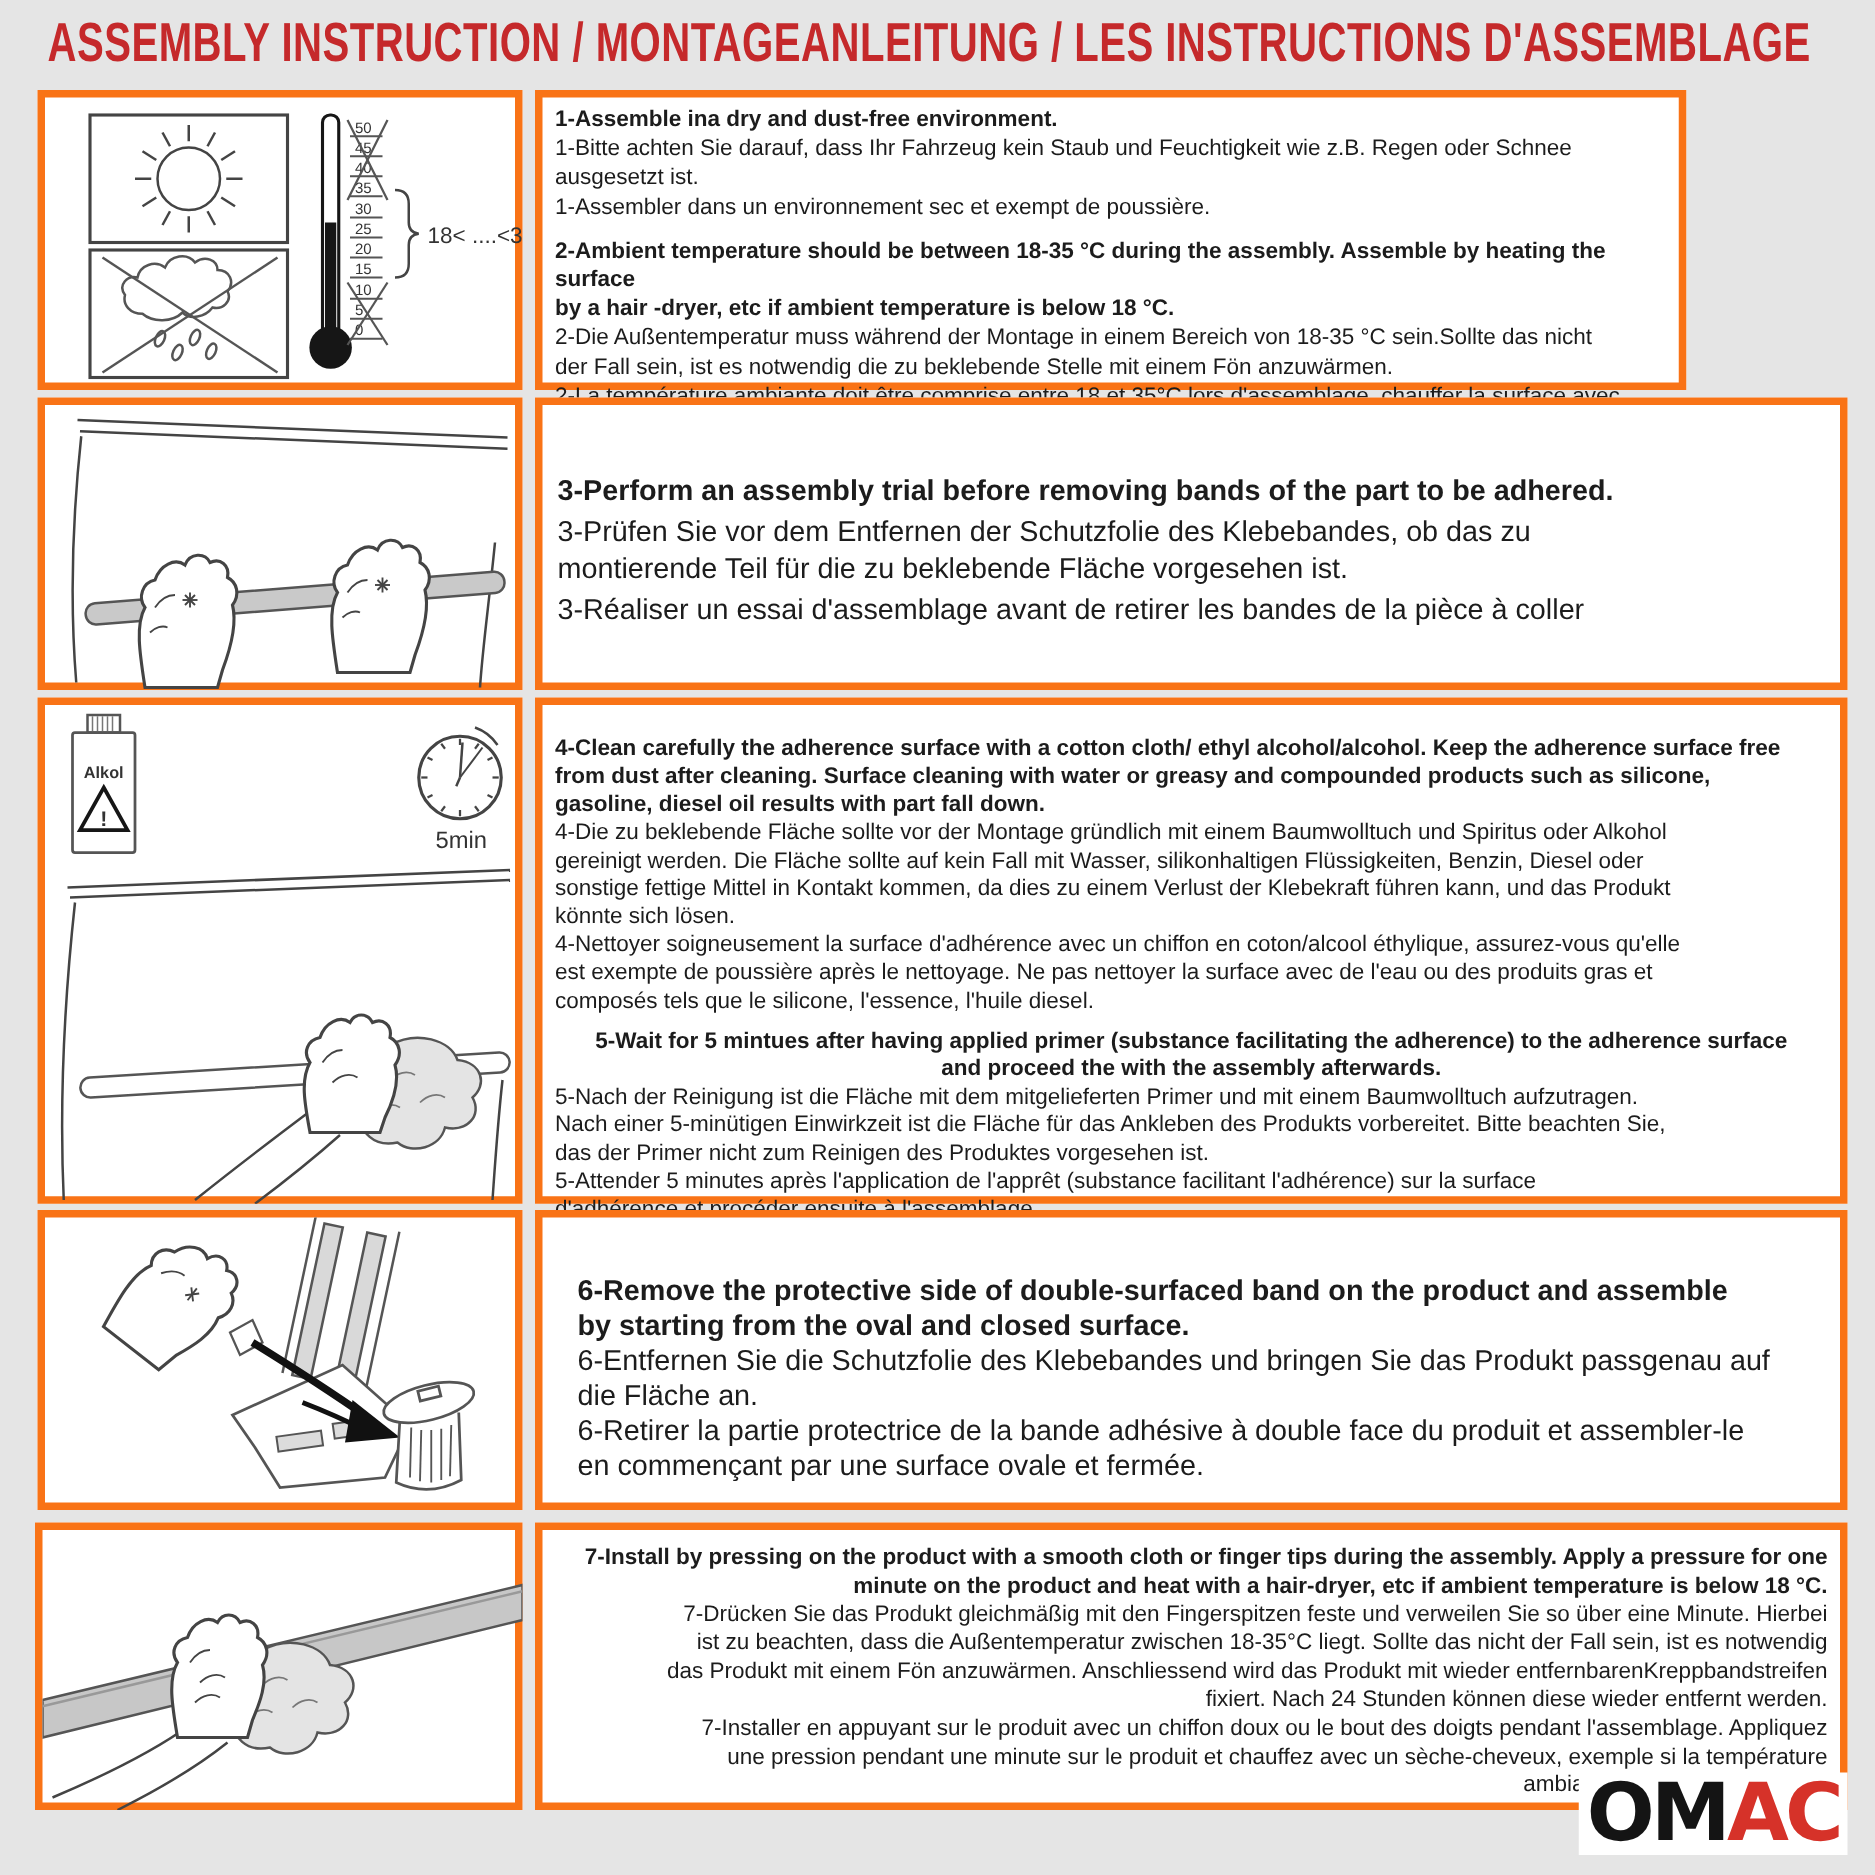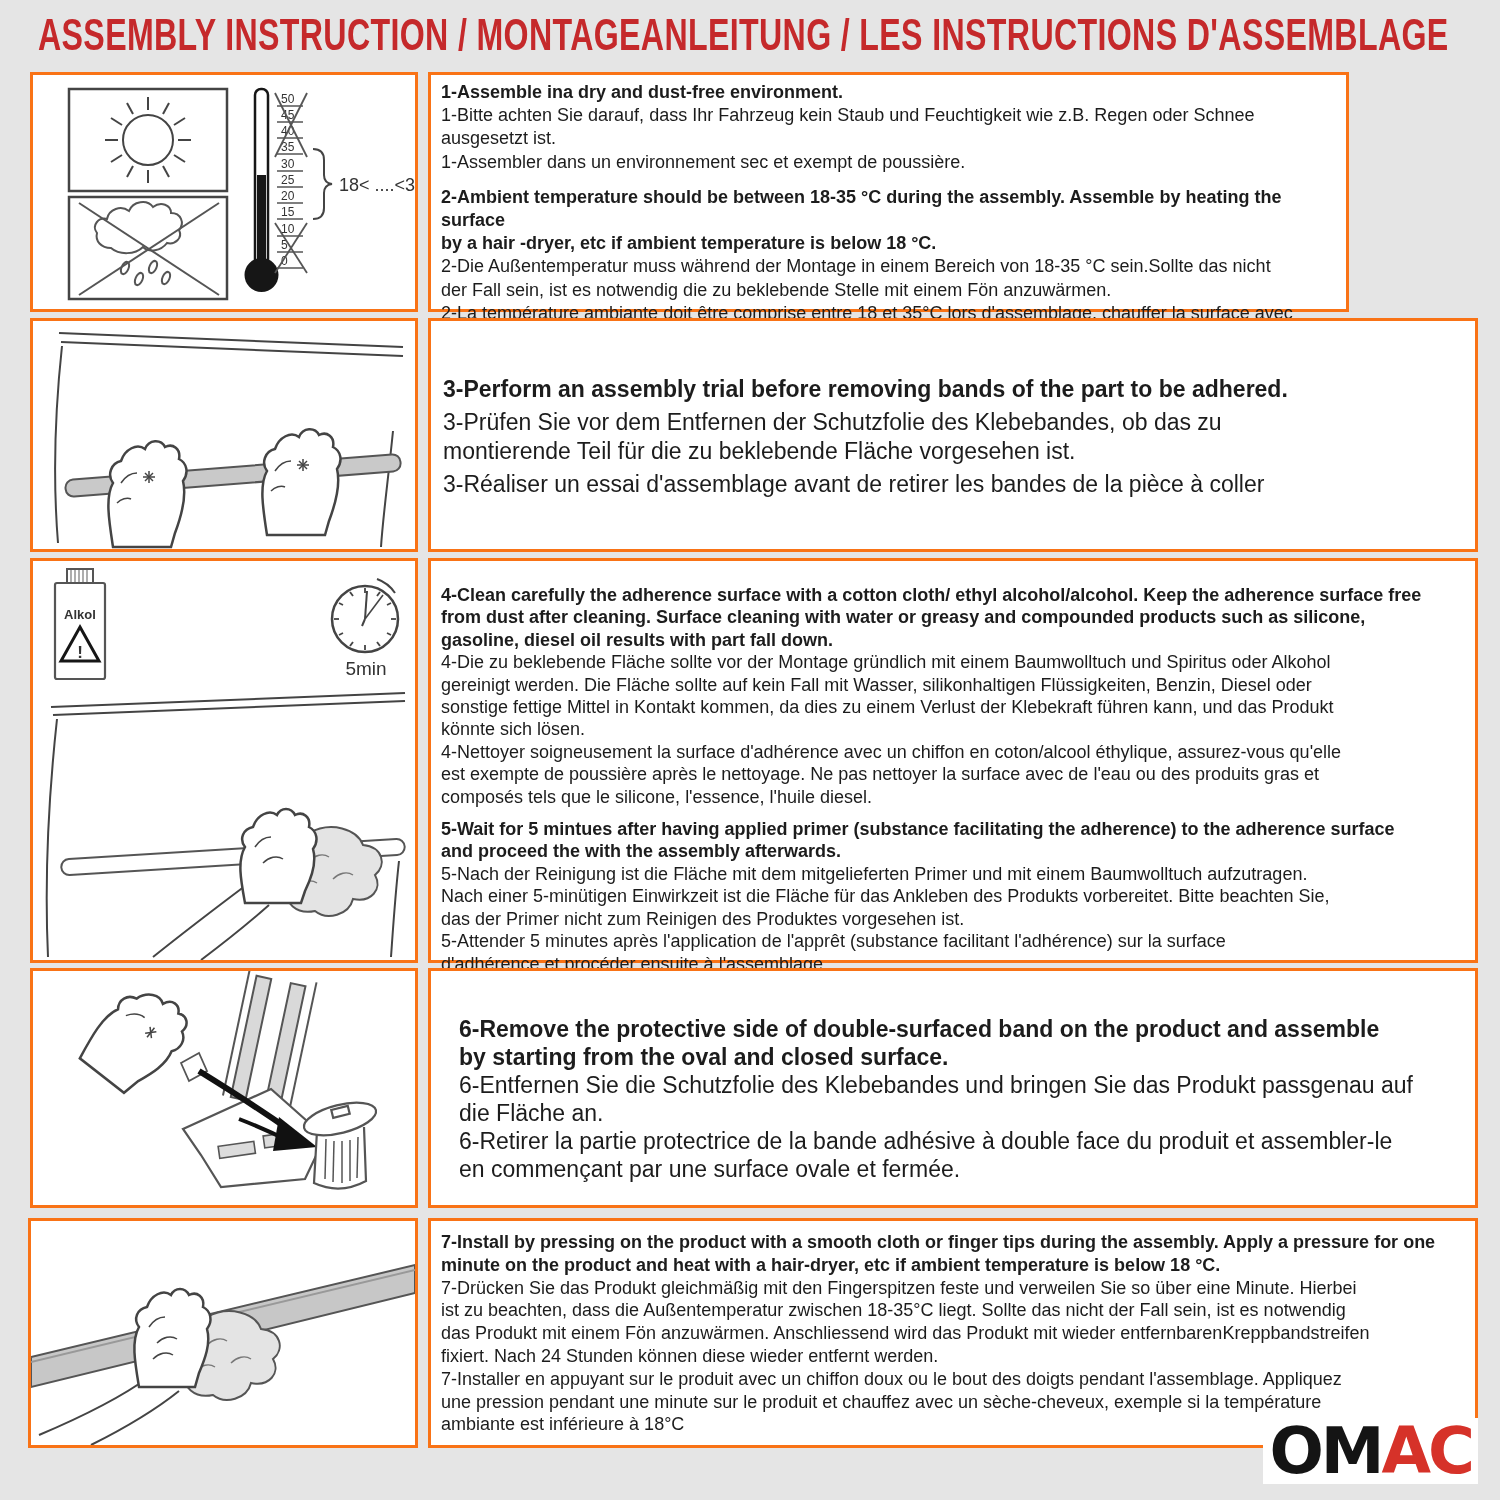--- a/index.html
+++ b/index.html
@@ -1,31 +1,31 @@
 <!DOCTYPE html>
 <html><head>
 <meta charset="utf-8">
 <style>
   html,body{margin:0;padding:0;background:#fff;}
   .page{position:relative;width:1500px;height:1500px;background:#e5e5e5;overflow:hidden;
         font-family:"Liberation Sans",sans-serif;color:#1c1c1c;}
   .title{position:absolute;left:38px;top:10px;font-size:44px;font-weight:bold;
          color:#c5292b;white-space:nowrap;transform:scaleX(0.73);transform-origin:left top;
          letter-spacing:0.5px;}
-  .box{position:absolute;border:3px solid #f97316;background:#fff;box-sizing:border-box;}
+  .box{position:absolute;border:6px solid #f97316;background:#fff;box-sizing:border-box;}
   .txt p{margin:0;white-space:pre-line;}
   .txt p.b{font-weight:bold;}
   .small{font-size:18px;line-height:23.2px;padding:6px 10px 0 10px;}
   .small3{font-size:18px;line-height:22.4px;padding:23px 10px 0 10px;}
-  .small5{font-size:18px;line-height:22.8px;padding:10px 10px 0 10px;}
+  .small5{font-size:18px;line-height:22.8px;padding:10px 10px 0 10px;text-align:right;}
   .mid2{font-size:23px;line-height:29px;padding:54px 12px 0 12px;}
   .mid2 p{margin-bottom:4px;}
   .mid4{font-size:23px;line-height:28px;padding:44px 12px 0 28px;}
   .gap12{margin-top:12px !important;}
-  .gap10{margin-top:10px !important;}
+  .gap10{margin-top:10px !important;text-align:center;}
   .fig{position:absolute;left:0;top:0;}
   .ln{fill:#fff;stroke:#444;stroke-width:2.5;}
   .blk{fill:#161616;}
   .logo{position:absolute;right:22px;bottom:16px;background:#fff;padding:0 6px;
         font-family:"DejaVu Sans",sans-serif;font-weight:bold;font-size:64px;
         letter-spacing:-3px;line-height:66px;z-index:5;text-align:right;}
   .logo .lb{color:#141414;}
   .logo .lr{color:#d63229;}
   svg text{font-family:"Liberation Sans",sans-serif;fill:#333;}
 </style>

